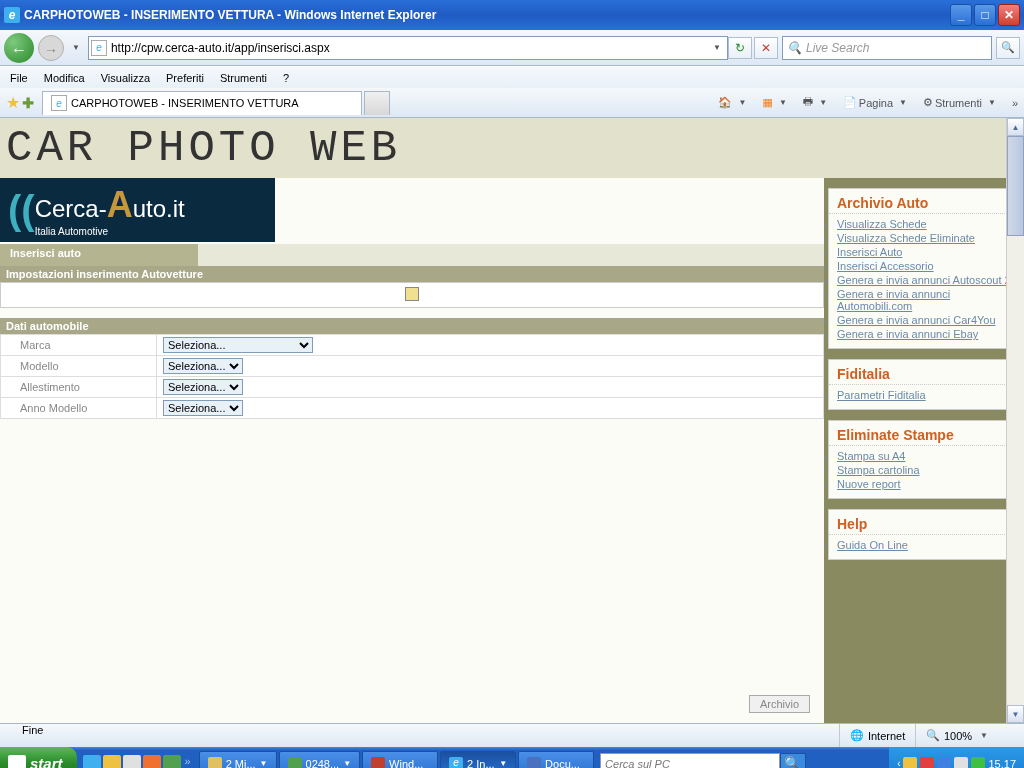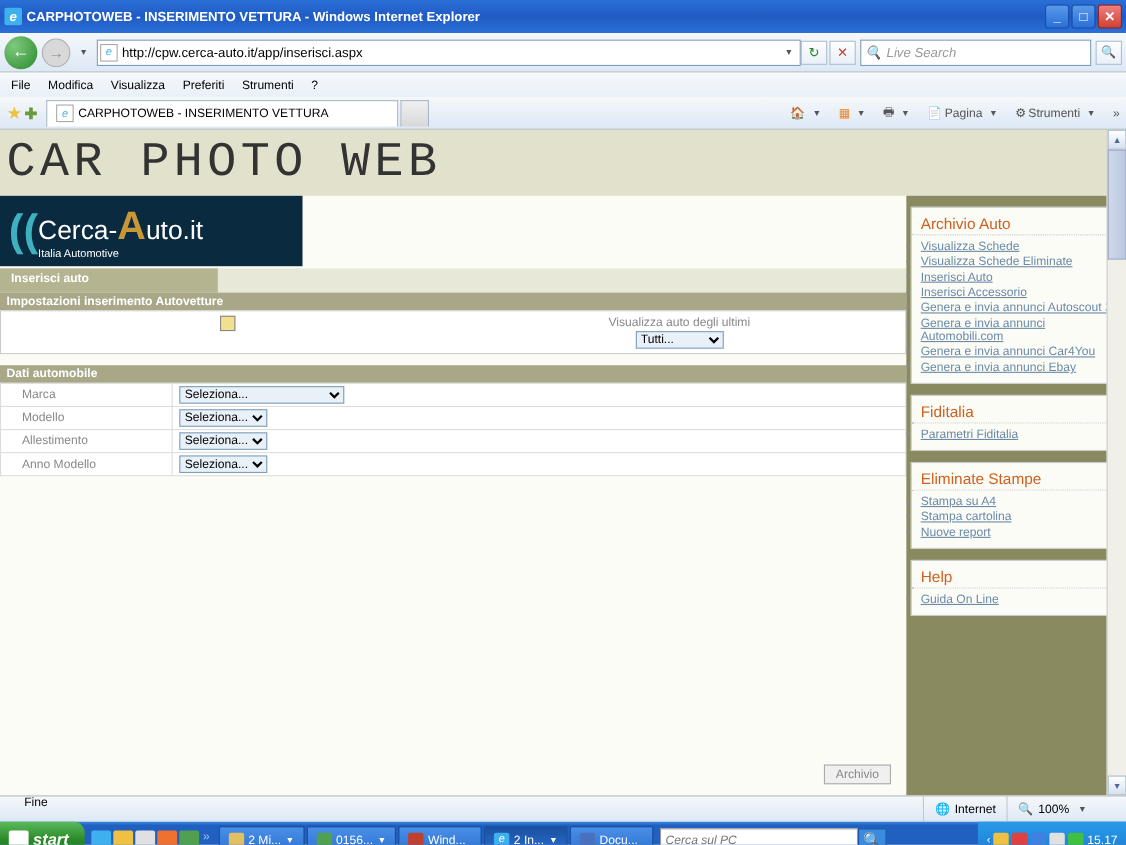--- a/index.html
+++ b/index.html
@@ -49,21 +49,21 @@
 .settings-cell-label { color: #888; font-size: 11px; display: block; margin-bottom: 2px; }
 .checkbox-vis { width: 14px; height: 14px; background: #f0e090; border: 1px solid #888; display: inline-block; }
 select.small-sel { font-size: 11px; background: #e8f0f8; border: 1px solid #7f9db9; width: 80px; }
 select.tiny-sel { font-size: 11px; background: #e8f0f8; border: 1px solid #7f9db9; width: 80px; }
 .form-table { width: 100%; border-collapse: collapse; }
 .form-table td { border: 1px solid #ddd; padding: 2px 6px; font-size: 11px; color: #888; background: white; }
 .form-table td.label-cell { width: 156px; padding-left: 19px; }
 select.marca-sel { width: 150px; font-size: 11px; background: #e8f0f8; border: 1px solid #7f9db9; }
 .right-col { width: 200px; background: #8a8a60; padding: 0; }
 .side-box { background: #fcfcf7; margin: 10px 4px; border: 1px solid #ccc; padding-bottom: 6px; }
-.side-hdr { color: #d06020; font-weight: normal; font-size: 14px; padding: 6px 8px 2px 8px; border-bottom: 1px dotted #ccc; margin-bottom: 4px; }
+.side-hdr { color: #d06020; font-weight: bold; font-size: 14px; padding: 6px 8px 2px 8px; border-bottom: 1px dotted #ccc; margin-bottom: 4px; }
 .side-box ul { list-style: disc; padding-left: 8px; }
 .side-box li { color: #888; margin: 2px 0; }
 .side-box a { color: #6a8aa8; text-decoration: underline; font-size: 11px; }
 .btn-inserisci { position: absolute; right: 214px; bottom: 10px; padding: 2px 10px; border: 1px solid #aaa; background: #f0f0f0; color: #888; font-size: 11px; }
 .scrollbar-v { position: absolute; right: 0; top: 0; width: 18px; height: 100%; background: #f0f0e8; border-left: 1px solid #ccc; }
 .sb-btn { height: 18px; background: linear-gradient(to bottom, #fefefe, #d8e0f0); border: 1px solid #b0c0d0; display: flex; align-items: center; justify-content: center; font-size: 8px; color: #4a6a9a; }
 .sb-thumb { height: 100px; background: linear-gradient(to right, #d0d8e8, #b8c8e0); border: 1px solid #90a0c0; margin: 0; }
 .statusbar { height: 24px; background: linear-gradient(to bottom, #f5f8fb, #dde8f5); display: flex; padding: 0 22px; font-size: 11px; border-top: 1px solid #a8b8c8; }
 .status-seg { border-left: 1px solid #c0c8d0; padding: 0 10px; height: 100%; display: flex; align-items: center; gap: 4px; }
 .taskbar { height: 33px; background: linear-gradient(to bottom, #3a8ae0 0%, #2060c0 10%, #2060c0 90%, #1850a0 100%); display: flex; align-items: center; }
@@ -153,24 +153,20 @@
         </span>
       </div>
       <div class="page-tab-bar">
         <div class="page-tab-active">Inserisci auto</div>
       </div>
       <div class="section-hdr">Impostazioni inserimento Autovetture</div>
       <div class="settings-row">
         <div class="settings-cell">
           <span class="checkbox-vis"></span>
         </div>
-        <div class="settings-cell">
-          <span class="settings-cell-label">Visualizza auto degli ultimi</span>
-          <select class="small-sel"><option>Tutti...</option></select>
-        </div>
       </div>
       <div style="height:10px"></div>
       <div class="section-hdr">Dati automobile</div>
       <table class="form-table">
         <tbody>
             <tr>
           <td class="label-cell">Marca</td>
           <td><select class="marca-sel"><option>Seleziona...</option></select></td>
         </tr>
         <tr>
@@ -258,21 +254,21 @@
     <span class="task-ic" style="background:#50a050"></span>
     <span style="color:#a0c0f0;padding:0 2px">»</span>
   </div>
   <div class="task-btn">
       <span style="background:#e0c060;width:14px;height:14px;border-radius:2px"></span>
       <span>2 Mi...</span>
       <span style="margin-left:auto;font-size:8px">▼</span>
     </div>
   <div class="task-btn">
       <span style="background:#50a050;width:14px;height:14px;border-radius:2px"></span>
-      <span>0156...</span>
+      <span>0248...</span>
       <span style="margin-left:auto;font-size:8px">▼</span>
     </div>
   <div class="task-btn">
       <span style="background:#c04030;width:14px;height:14px;border-radius:2px"></span>
       <span>Wind...</span>
     </div>
   <div class="task-btn depressed">
       <span style="background:#3eb0f0;width:14px;height:14px;border-radius:2px;font-style:italic;color:white;text-align:center;font-size:10px">e</span>
       <span>2 In...</span>
       <span style="margin-left:auto;font-size:8px">▼</span>

